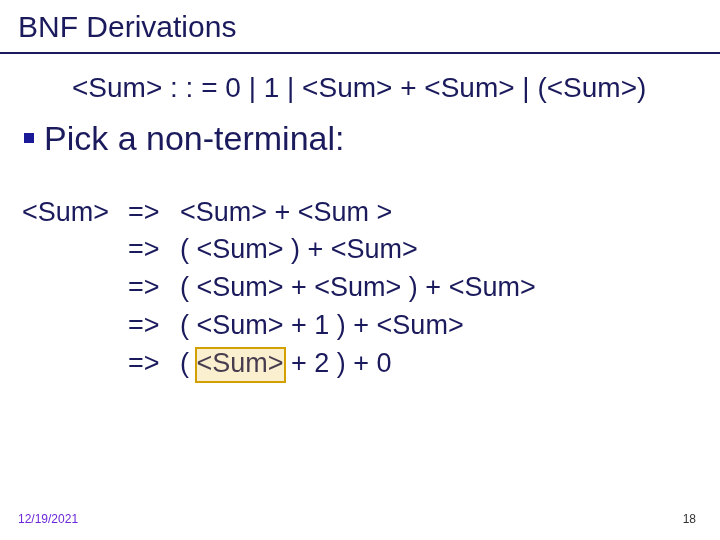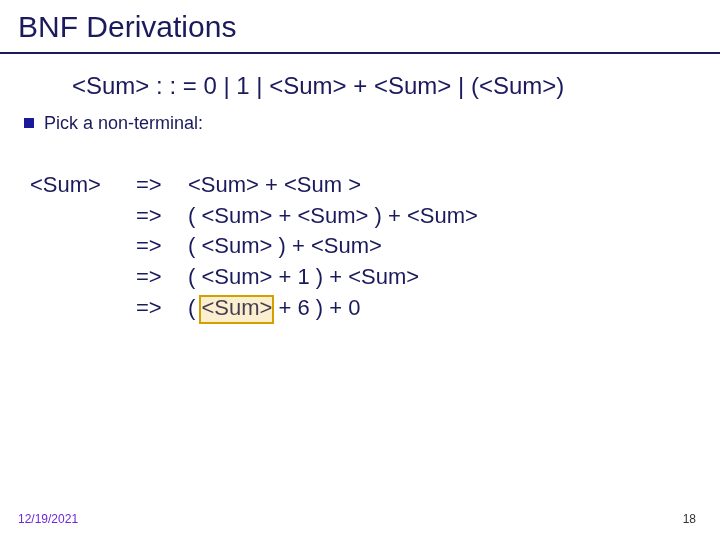--- a/index.html
+++ b/index.html
@@ -25,44 +25,43 @@
     font-weight: normal;
     letter-spacing: 0;
     border-radius: 16px;
   }
   .underline {
     height: 2px;
     background: #1a1a5c;
     width: 720px;
   }
   .grammar {
-    font-size: 24px;
+    font-size: 28px;
     color: #1a1a5c;
     padding: 18px 0 0 72px;
   }
   .pick-row {
     padding: 12px 0 0 24px;
-    font-size: 18px;
+    font-size: 34px;
   }
   .bullet {
     display: inline-block;
     width: 10px;
     height: 10px;
     background: #1a1a99;
     margin-right: 10px;
     vertical-align: middle;
   }
   .pick-text {
     vertical-align: middle;
   }
   .deriv {
     padding: 36px 0 0 22px;
-    font-size: 22px;
+    font-size: 27px;
     line-height: 1.4;
-    margin-left: 8px;
   }
   .deriv-row {
     white-space: pre;
   }
   .lhs-col {
     display: inline-block;
     width: 106px;
   }
   .arrow-col {
     display: inline-block;
@@ -106,22 +105,22 @@
   <div class="underline"></div>
 
   <div class="grammar">&lt;Sum&gt; : : = 0 | 1 | &lt;Sum&gt; + &lt;Sum&gt; | (&lt;Sum&gt;)</div>
 
   <div class="pick-row">
     <span class="bullet"></span><span class="pick-text">Pick a non-terminal:</span>
   </div>
 
   <div class="deriv">
     <div class="deriv-row"><span class="lhs-col">&lt;Sum&gt;</span><span class="arrow-col">=&gt;</span><span>&lt;Sum&gt; + &lt;Sum &gt;</span></div>
+    <div class="deriv-row"><span class="lhs-col"></span><span class="arrow-col">=&gt;</span><span>( &lt;Sum&gt; ) + &lt;Sum&gt;</span></div>
     <div class="deriv-row"><span class="lhs-col"></span><span class="arrow-col">=&gt;</span><span>( &lt;Sum&gt; + &lt;Sum&gt; ) + &lt;Sum&gt;</span></div>
-    <div class="deriv-row"><span class="lhs-col"></span><span class="arrow-col">=&gt;</span><span>( &lt;Sum&gt; ) + &lt;Sum&gt;</span></div>
     <div class="deriv-row"><span class="lhs-col"></span><span class="arrow-col">=&gt;</span><span>( &lt;Sum&gt; + 1 ) + &lt;Sum&gt;</span></div>
-    <div class="deriv-row"><span class="lhs-col"></span><span class="arrow-col">=&gt;</span><span>( </span><span class="hl-wrap"><span>&lt;Sum&gt;</span><span class="hl-box"></span></span><span> + 6 ) + 0</span></div>
+    <div class="deriv-row"><span class="lhs-col"></span><span class="arrow-col">=&gt;</span><span>( </span><span class="hl-wrap"><span>&lt;Sum&gt;</span><span class="hl-box"></span></span><span> + 2 ) + 0</span></div>
   </div>
 
   <div class="footer-left">12/19/2021</div>
   <div class="footer-right">18</div>
 
 </div>
 
 </body></html>

